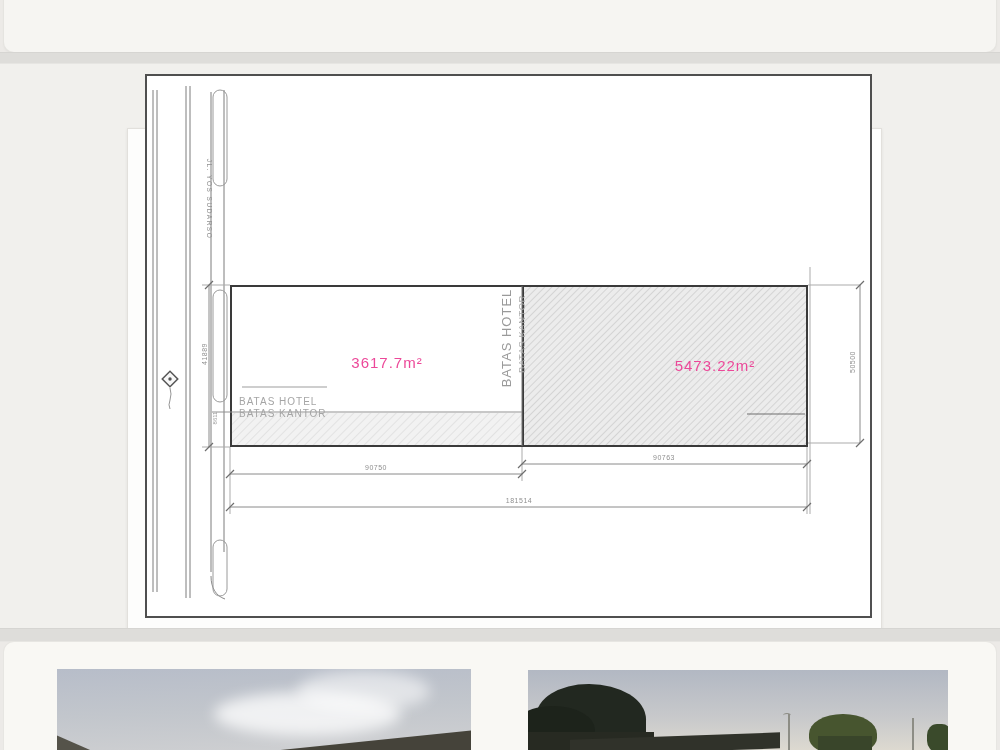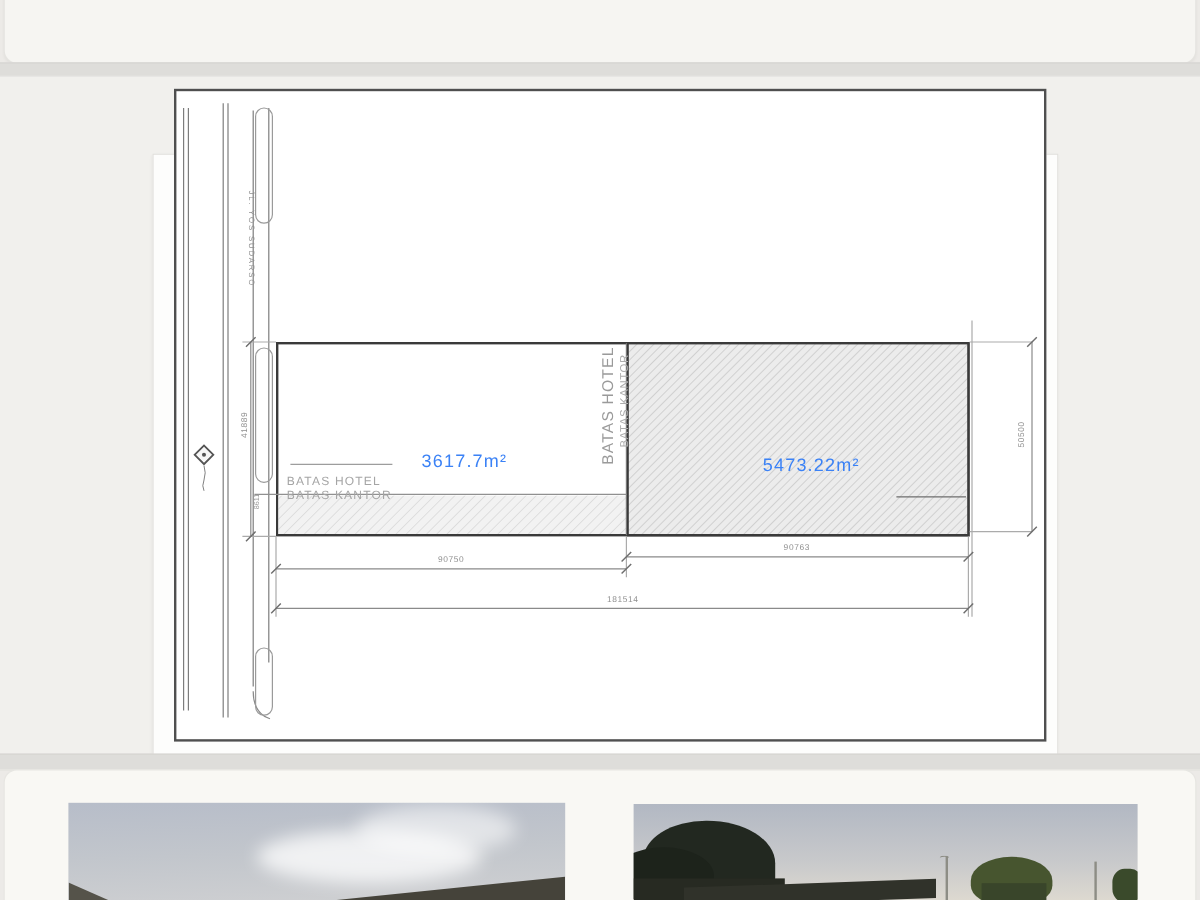--- a/index.html
+++ b/index.html
@@ -20,21 +20,21 @@
   .main-band { position:absolute; left:0; top:64px; width:1000px; height:564px; background:#f1f0ed; }
 
   .plan-card { position:absolute; left:127px; top:64px; width:755px; height:564px;
     background:#fdfdfc; border:1px solid #e2e0dc; box-shadow:0 1px 3px rgba(0,0,0,.07); }
 
   .drawing { position:absolute; left:145px; top:74px; width:727px; height:544px;
     border:2px solid #4f4f4f; background:#ffffff; }
   .drawing svg { position:absolute; left:0; top:0; }
 
   .lbl { position:absolute; white-space:nowrap; color:#9c9c9c; }
-  .area-lbl { font-size:15px; letter-spacing:1px; color:#3b82f6; transform:translate(-50%,-50%);margin-top:23px; }
+  .area-lbl { font-size:15px; letter-spacing:1px; color:#ec4899; transform:translate(-50%,-50%); }
   .dim-lbl { font-size:7px; color:#8f8f8f; transform:translate(-50%,-50%); letter-spacing:.5px; }
   .rot { transform:translate(-50%,-50%) rotate(-90deg); }
   .rot90 { transform:translate(-50%,-50%) rotate(90deg); }
   .batas-h { font-size:10px; color:#a5a5a5; letter-spacing:1px; }
   .batas-v-big { font-size:13px; color:#9a9a9a; letter-spacing:1px; }
   .batas-v-small { font-size:9.5px; color:#ababab; letter-spacing:.5px; }
   .road-lbl { font-size:6.5px; color:#8f8f8f; letter-spacing:1.5px; }
   .tiny-dim { font-size:6px; color:#9a9a9a; }
 
   .bottom-card { position:absolute; left:4px; top:642px; width:992px; height:108px;
@@ -113,21 +113,21 @@
       <path d="M83,371V438 M375,371V405 M660,371V438 M663,191V438 M55,209H83 M55,371H83 M661,209H713 M661,367H713" stroke="#ababab" stroke-width="1" fill="none"></path>
 
       <path d="M83,398H375 M375,388H660 M83,431H660 M62,209V371 M713,209V367" stroke="#8a8a8a" stroke-width="1" fill="none"></path>
 
       <path d="M79,402L87,394 M371,402L379,394 M371,392L379,384 M656,392L664,384 M79,435L87,427 M656,435L664,427 M58,213L66,205 M58,375L66,367 M709,213L717,205 M709,371L717,363" stroke="#6e6e6e" stroke-width="1.2" fill="none"></path>
     </svg>
 
     <span class="lbl rot90 road-lbl" style="left:62px; top:123px;">JL. YOS SUDARSO</span>
 
     <span class="lbl area-lbl" style="left:240px; top:286px;">3617.7m²</span>
-    <span class="lbl area-lbl" style="left:529px; top:289px;">5473.22m²</span>
+    <span class="lbl area-lbl" style="left:568px; top:289px;">5473.22m²</span>
 
     <span class="lbl rot batas-v-small" style="left:374px; top:258px;">BATAS KANTOR</span>
     <span class="lbl rot batas-v-big" style="left:359px; top:262px;">BATAS HOTEL</span>
 
     <span class="lbl batas-h" style="left:92px; top:320px;">BATAS HOTEL</span>
     <span class="lbl batas-h" style="left:92px; top:332px;">BATAS KANTOR</span>
 
     <span class="lbl dim-lbl" style="left:229px; top:391px;">90750</span>
     <span class="lbl dim-lbl" style="left:517px; top:381px;">90763</span>
     <span class="lbl dim-lbl" style="left:372px; top:424px;">181514</span>

